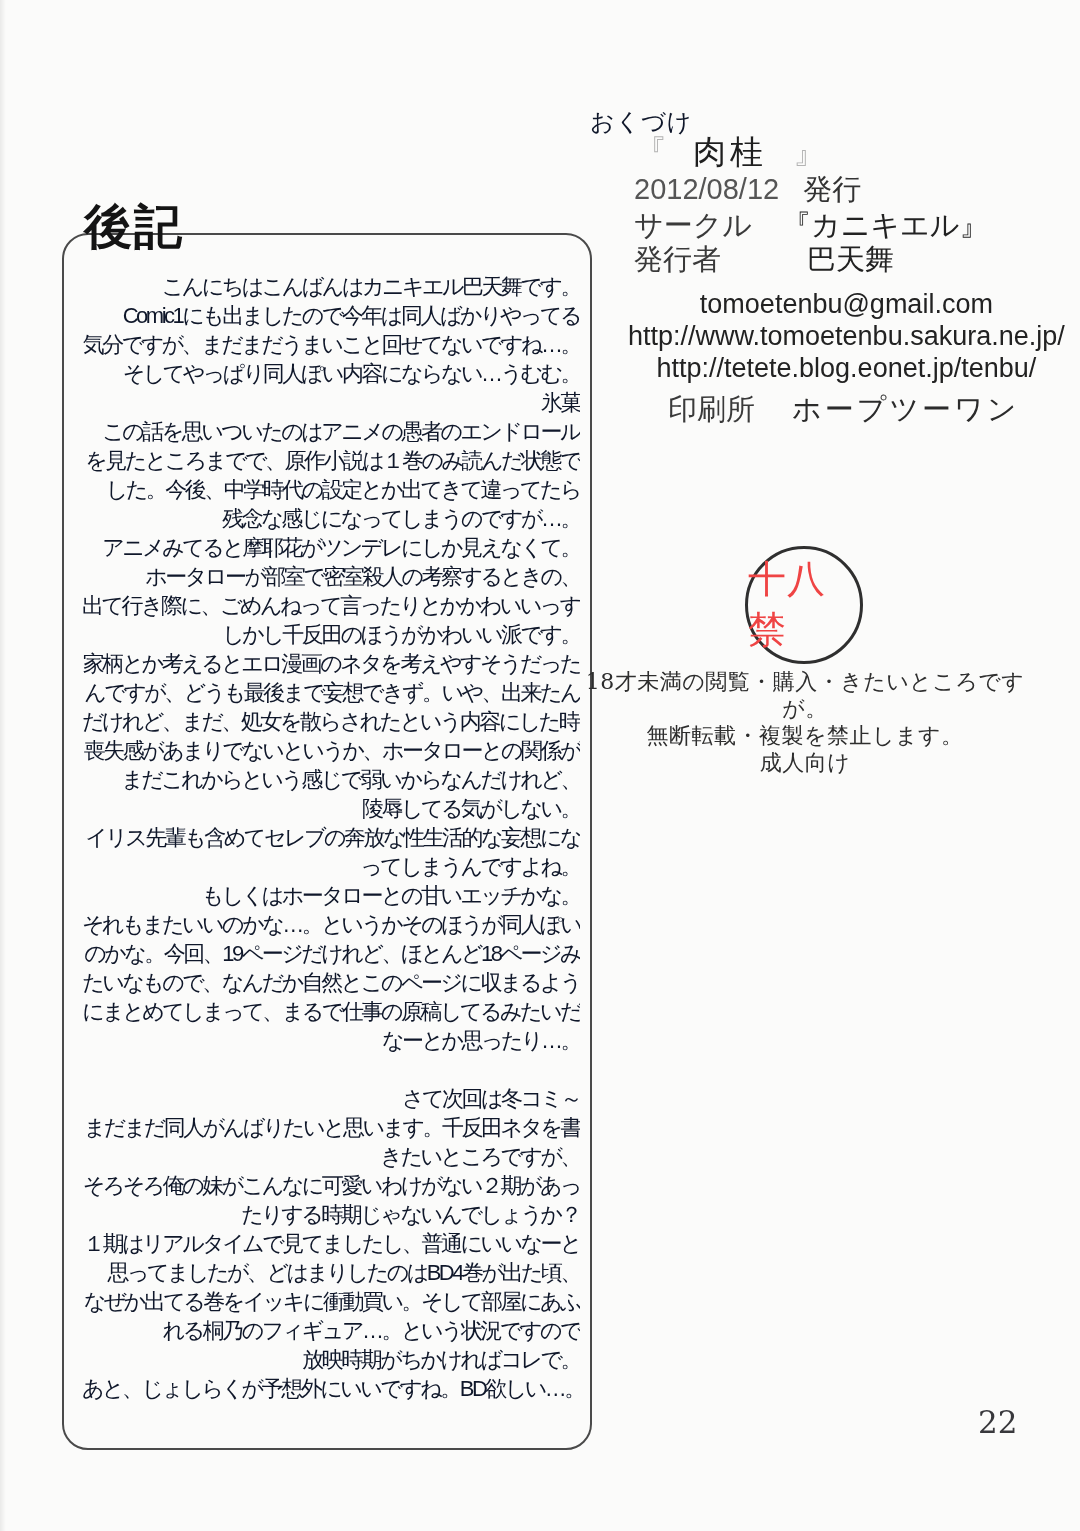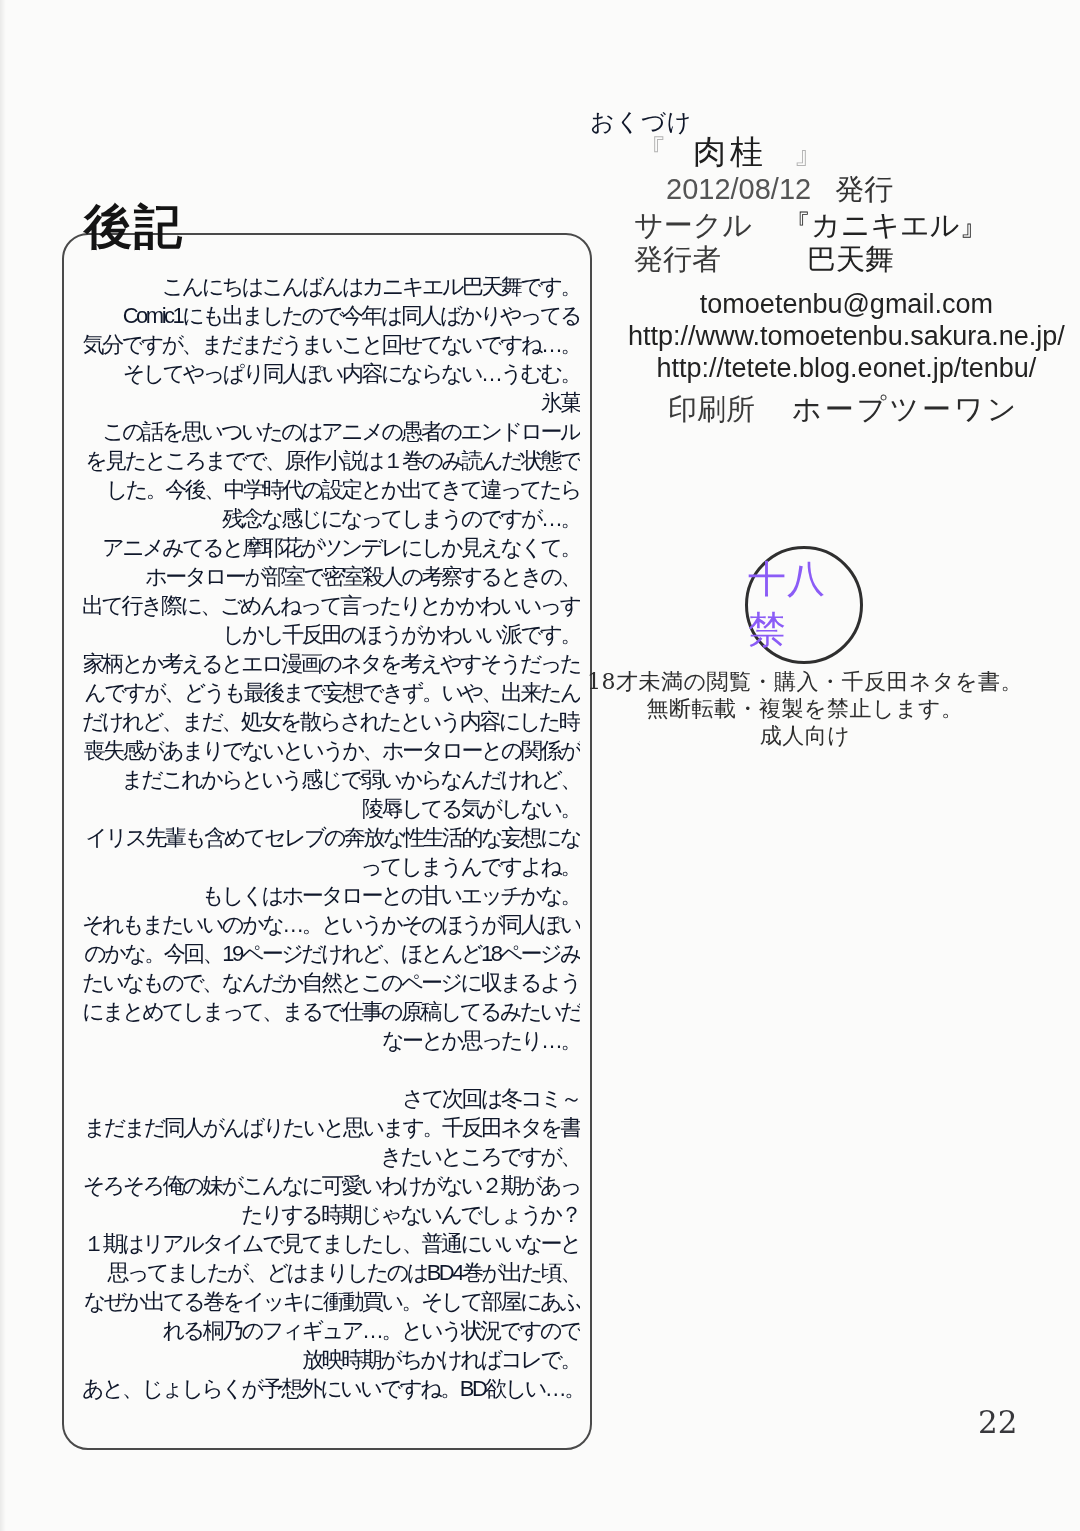--- a/index.html
+++ b/index.html
@@ -34,21 +34,21 @@
     font-size:22px;letter-spacing:-2.5px;line-height:29px;
     color:#0f172a;white-space:pre;overflow:hidden;text-align:right;
   }
 
   
   .colophon-label{position:absolute;left:590px;top:106px;font-size:24px;color:#0f172a;letter-spacing:1px;}
   .book-title{position:absolute;left:634px;top:130px;font-size:33px;color:#1f1f1f;}
   .book-title .bracket{color:#b3b3b3;}
   .book-title .title-name{margin:0 26px;letter-spacing:4px;}
   .colophon-row{position:absolute;font-size:29px;color:#3a3a3a;white-space:nowrap;}
-  .row-date{left:634px;top:170px;margin-left:32px;}
+  .row-date{left:634px;top:170px;}
   .row-date .date-value{color:#555;}
   .row-date .date-label{margin-left:16px;color:#333;}
   .row-circle{left:634px;top:206px;}
   .row-publisher{left:634px;top:240px;}
   .row-printer{left:628px;top:390px;}
   .lbl{display:inline-block;color:#3a3a3a;}
   .w-circle{width:140px;}
   .w-publisher{width:165px;}
   .w-printer{width:116px;margin-left:40px;}
   .val{color:#222;margin-top:28px;}
@@ -56,21 +56,21 @@
   .contact{position:absolute;left:628px;top:288px;font-size:27px;line-height:32px;color:#222;letter-spacing:0;text-align:center;}
 
   
   .age-badge{
     position:absolute;left:745px;top:546px;width:118px;height:118px;
     border:3px solid #2f2f2f;border-radius:50%;
     display:flex;align-items:center;justify-content:center;
     box-sizing:border-box;background:transparent;
   }
   .age-badge span{
-    font-family:Liberation Sans, sans-serif;font-size:38px;color:#8b5cf6;letter-spacing:1px;
+    font-family:Liberation Sans, sans-serif;font-size:38px;color:#ef4444;letter-spacing:1px;
   }
   .age-notice{
     position:absolute;left:580px;top:668px;width:450px;
     text-align:center;font-family:"DejaVu Serif", serif;
     font-size:22px;line-height:27px;color:#2e2e2e;letter-spacing:0.5px;
   }
 
   
   .page-number{
     position:absolute;left:978px;top:1404px;
@@ -156,20 +156,20 @@
   <div class="colophon-row row-printer">
     <span class="lbl w-printer">印刷所</span>
     <span class="val val-serif">ホープツーワン</span>
   </div>
 
   <div class="age-badge">
     <span>十八禁</span>
   </div>
 
   <div class="age-notice">
-    <div>18才未満の閲覧・購入・千反田ネタを書。</div>
+    <div>18才未満の閲覧・購入・きたいところですが。</div>
     <div>無断転載・複製を禁止します。</div>
     <div>成人向け</div>
   </div>
 
   <div class="page-number">22</div>
 
 </div>
 
 </body></html>

